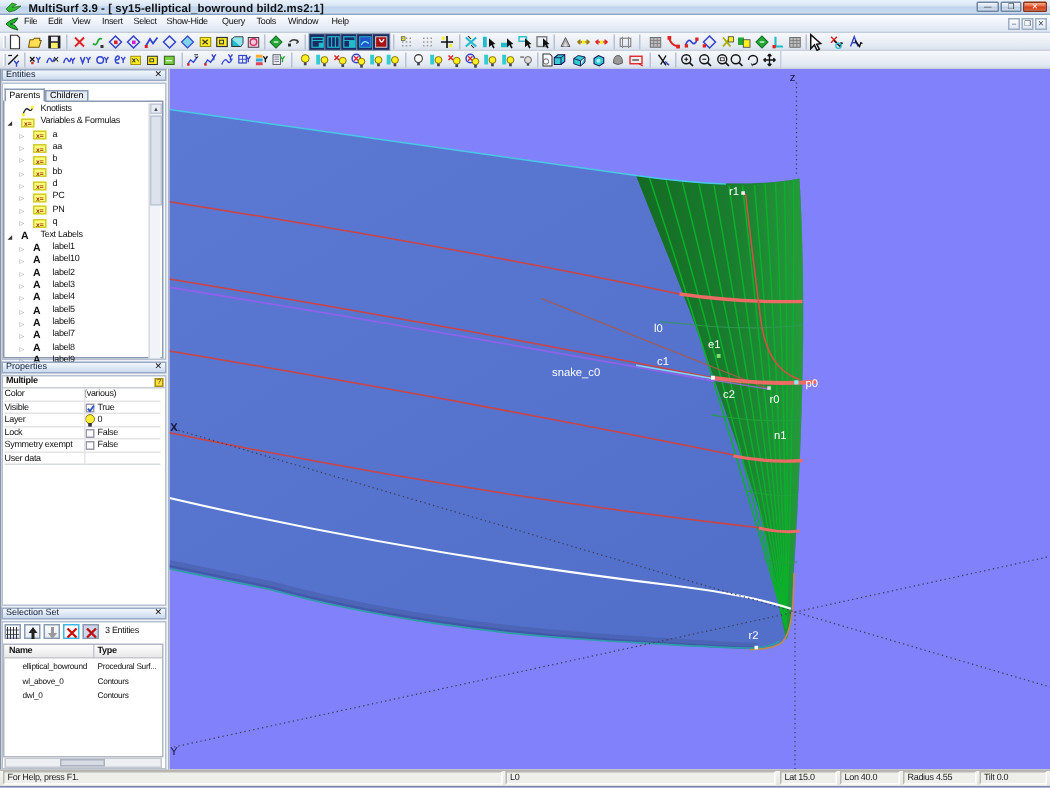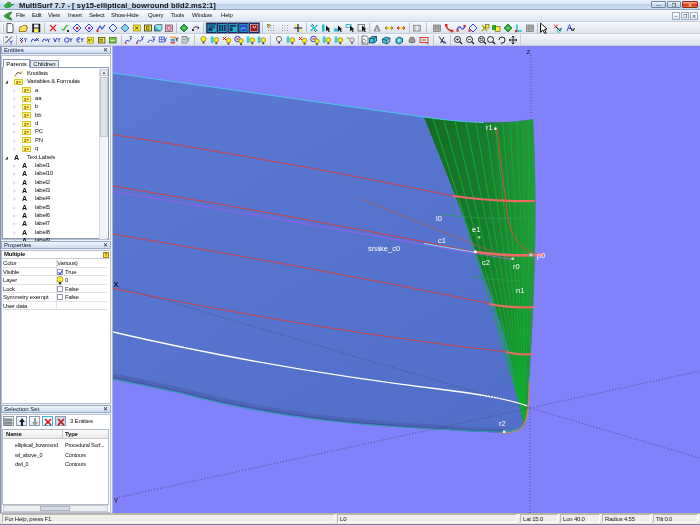--- a/index.html
+++ b/index.html
@@ -45,21 +45,21 @@
 .cbx{position:absolute;left:54px;top:1px;width:6px;height:6px;border:1px solid #99a;background:#fdfdfd;}
 
 .ssbtn{position:absolute;top:0;width:11px;height:10px;border:1px solid #8a9ab2;background:linear-gradient(#fcfdff,#e4eaf3);text-align:center;font-size:7px;line-height:9px;}
 
 #statusbar{left:0;top:513px;width:700px;height:12px;background:linear-gradient(#f4f4f2,#e2e2dd);border-top:1px solid #b5b5ad;}
 .sfield{position:absolute;top:514px;height:9px;border:1px solid #b8b8b0;border-right-color:#fff;border-bottom-color:#fff;font-size:6px;color:#222;line-height:8px;padding-left:2px;letter-spacing:-0.2px;background:#eeeeea;}
 </style>
 </head>
 <body>
 <div class="abs" id="titlebar"></div>
-<div class="abs" id="titletext">MultiSurf 7.7 - [ sy15-elliptical_bowround bild2.ms2:1]</div>
+<div class="abs" id="titletext">MultiSurf 3.9 - [ sy15-elliptical_bowround bild2.ms2:1]</div>
 <svg class="abs" style="left:3px;top:1px" width="12" height="8" viewBox="0 0 12 8">
     <path d="M1 5 L5 1 L8 2 L5 4 L11 3 L7 6 L3 7 Z" fill="#2fb832" stroke="#1a6a1a" stroke-width="0.5"></path>
   </svg>
 <div class="abs wbtn" id="btnmin">
     <span class="wglyph">—</span>
   </div>
 <div class="abs wbtn" id="btnmax">
     <span class="wglyph">❐</span>
   </div>
 <div class="abs wbtn" id="btncls">

